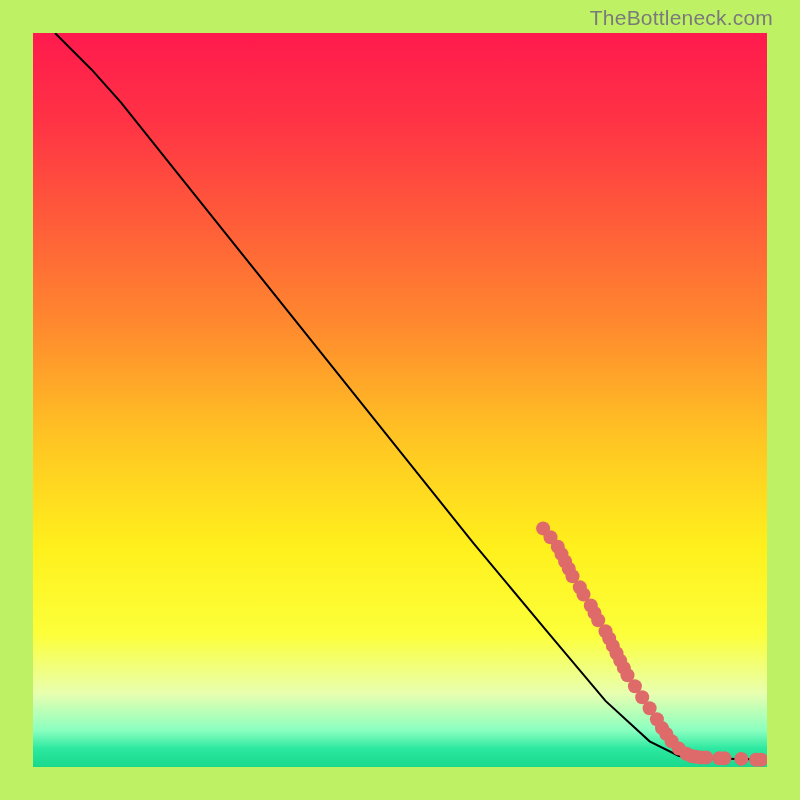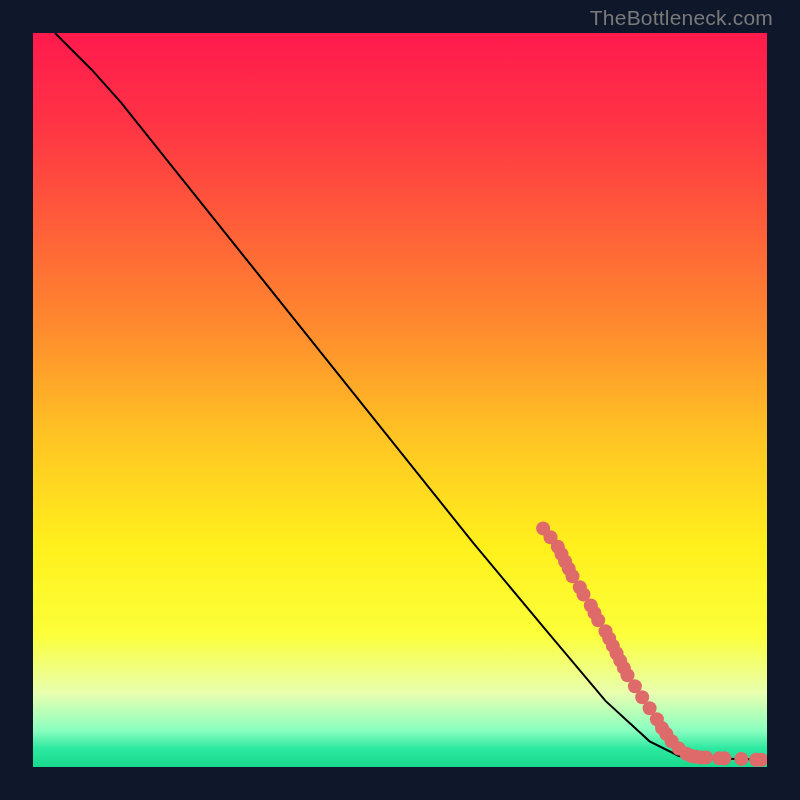--- a/index.html
+++ b/index.html
@@ -6,21 +6,21 @@
   body {
     width: 800px;
     height: 800px;
     background: #000;
     position: relative;
     font-family: Arial, Helvetica, sans-serif;
   }
   .frame {
     position: absolute;
     inset: 0;
-    background: #0f172a;
+    background: #bef264;
   }
   .plot-area {
     position: absolute;
     left: 33px;
     top: 33px;
     width: 734px;
     height: 734px;
     overflow: hidden;
   }
   .attribution {

